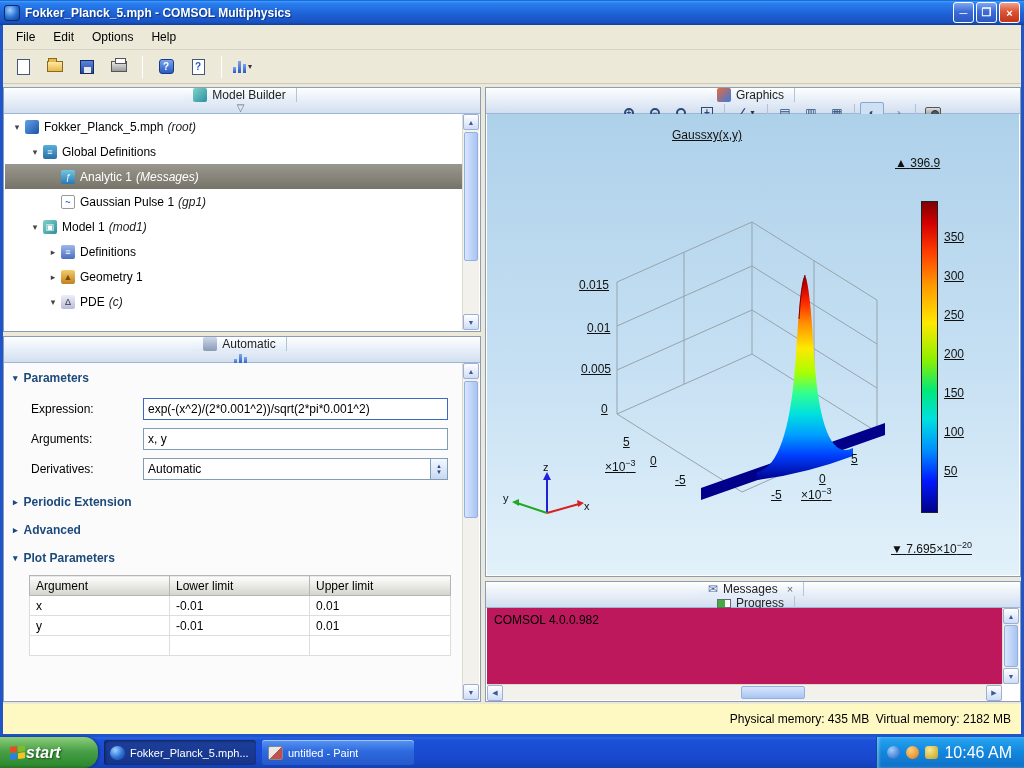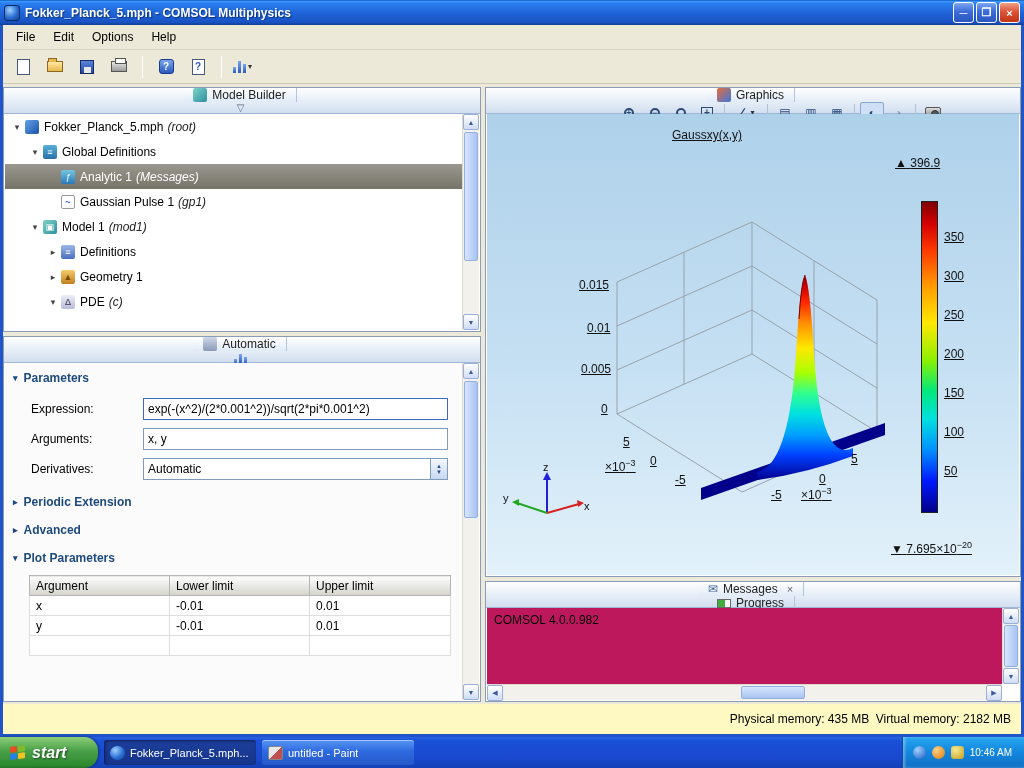--- a/index.html
+++ b/index.html
@@ -141,38 +141,38 @@
   .tab-x { color:#666; font-size:11px; margin-left:4px; }
 
   
   #statusbar { position:absolute; left:3px; top:704px; width:1018px; height:30px; background:#fef9c3;
     display:flex; align-items:center; justify-content:flex-end; padding-right:10px; }
   #statusbar span { white-space:pre; }
 
   
   #taskbar { position:absolute; left:0; top:737px; width:1024px; height:31px;
     background:linear-gradient(180deg,#2a64e0 0%,#1a50d8 12%,#1948cd 70%,#1341b5 100%); display:flex; align-items:center; }
-  #startbtn { height:31px; width:98px; border-radius:0 14px 14px 0; display:flex; align-items:center; gap:6px; padding:0 16px 0 10px;
+  #startbtn { height:31px; width:98px; border-radius:0 14px 14px 0; display:flex; align-items:center; padding:0 16px 0 10px;
     background:linear-gradient(180deg,#8ece79,#48a048 45%,#2f8b2f 90%,#247424); box-shadow:1px 0 3px rgba(0,0,0,.4);
     color:#fff; font-style:italic; font-weight:bold; font-size:16px; text-shadow:1px 1px 2px #1a4a1a; }
   .winflag { width:16px; height:14px; display:grid; grid-template-columns:7px 7px; grid-template-rows:6px 6px; gap:1px; transform:skewY(-6deg); }
   .winflag i { border-radius:1px; }
   .taskitem { height:25px; width:152px; margin-left:6px; border-radius:3px; display:flex; align-items:center; gap:5px; padding:0 6px;
     background:linear-gradient(180deg,#5795f2,#2e6ae0 45%,#2559c8); box-shadow:inset 0 1px 0 rgba(255,255,255,.45);
     color:#fff; font-size:11px; }
   .taskitem.active { background:linear-gradient(180deg,#1c3f9c,#16348a); box-shadow:inset 1px 1px 3px rgba(0,0,0,.5); }
   .taskitem .tlabel { white-space:nowrap; overflow:hidden; }
   .ti-ico { width:15px; height:14px; flex:none; border-radius:2px; }
   .ti-putty { background:#16203a; border:1px solid #9ab; }
   .ti-comsol { background:radial-gradient(circle at 35% 30%,#9fd0ff,#2a6fd4 55%,#123e8e); border-radius:50%; }
   .ti-paint { background:linear-gradient(135deg,#e8e8e8 50%,#c05050 50%); border:1px solid #888; }
   #tray { margin-left:auto; height:31px; display:flex; align-items:center; gap:6px; padding:0 12px 0 10px;
     background:linear-gradient(180deg,#27a5f0,#1286dd 50%,#0f6fc5); border-left:1px solid #0a4f9a; box-shadow:inset 2px 0 3px rgba(255,255,255,.35); }
   .tray-ico { width:13px; height:13px; border-radius:50%; }
-  #tray .clock { color:#fff; font-size:10px; }
+  #tray .clock { color:#fff; font-size:16px; }
 </style>
 </head>
 <body>
 
 <div id="titlebar">
   <span class="applogo"></span>
   <span class="apptitle">Fokker_Planck_5.mph - COMSOL Multiphysics</span>
   <span class="tb-btn">─</span>
   <span class="tb-btn">❐</span>
   <span class="tb-btn close">×</span>

